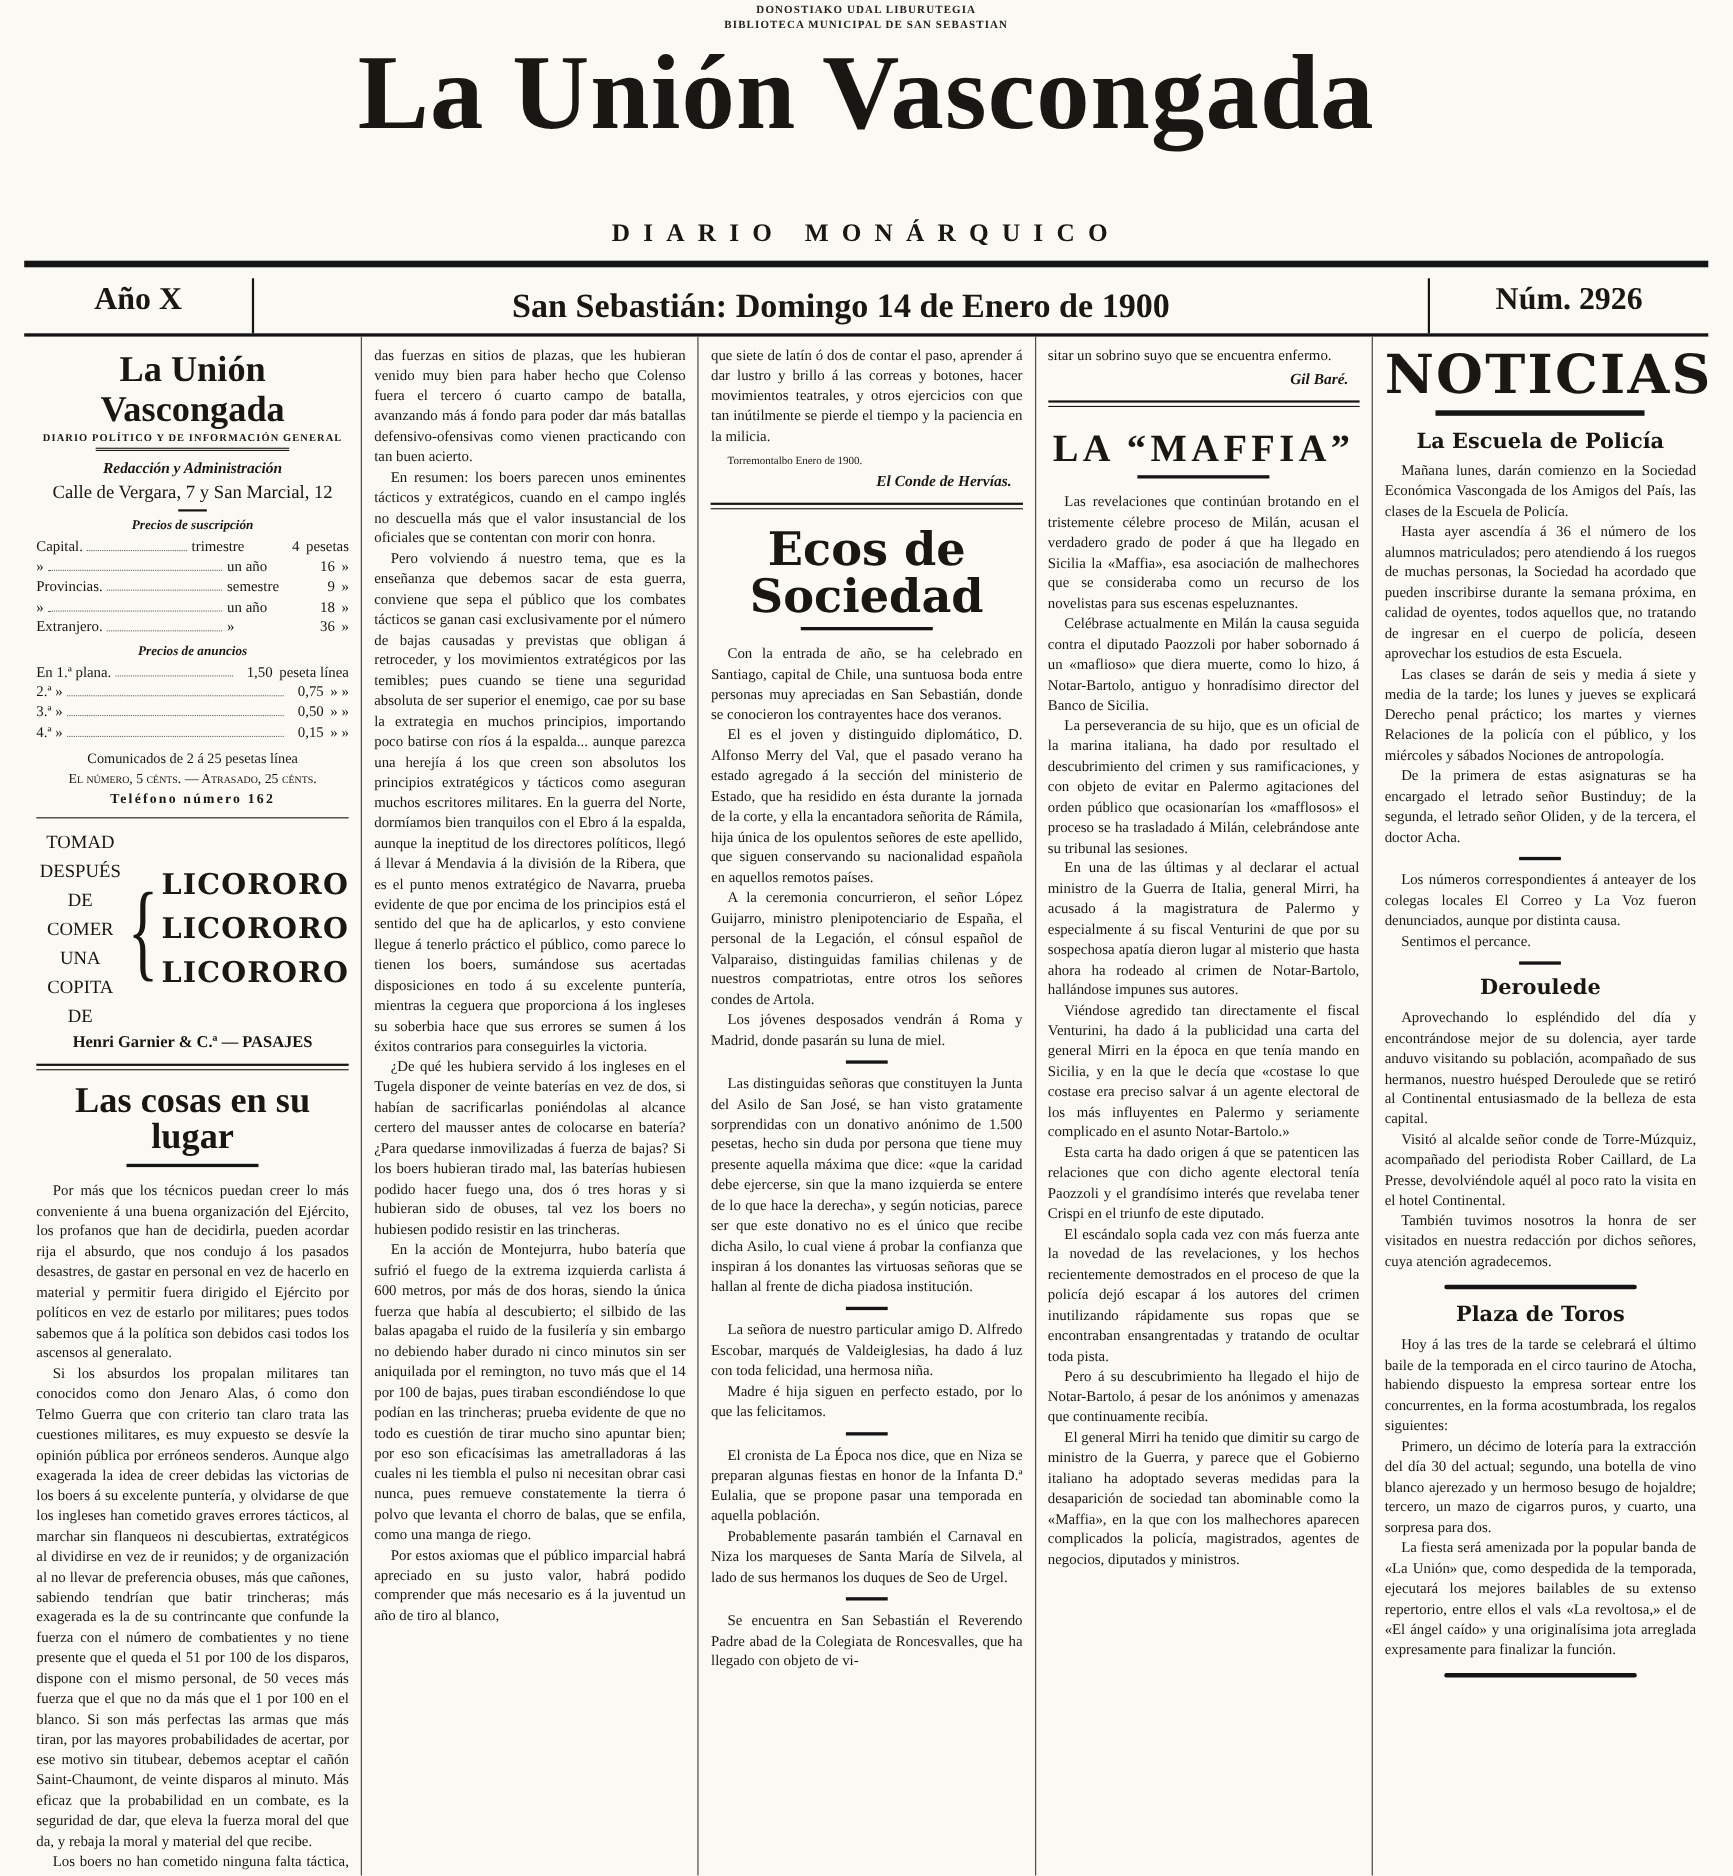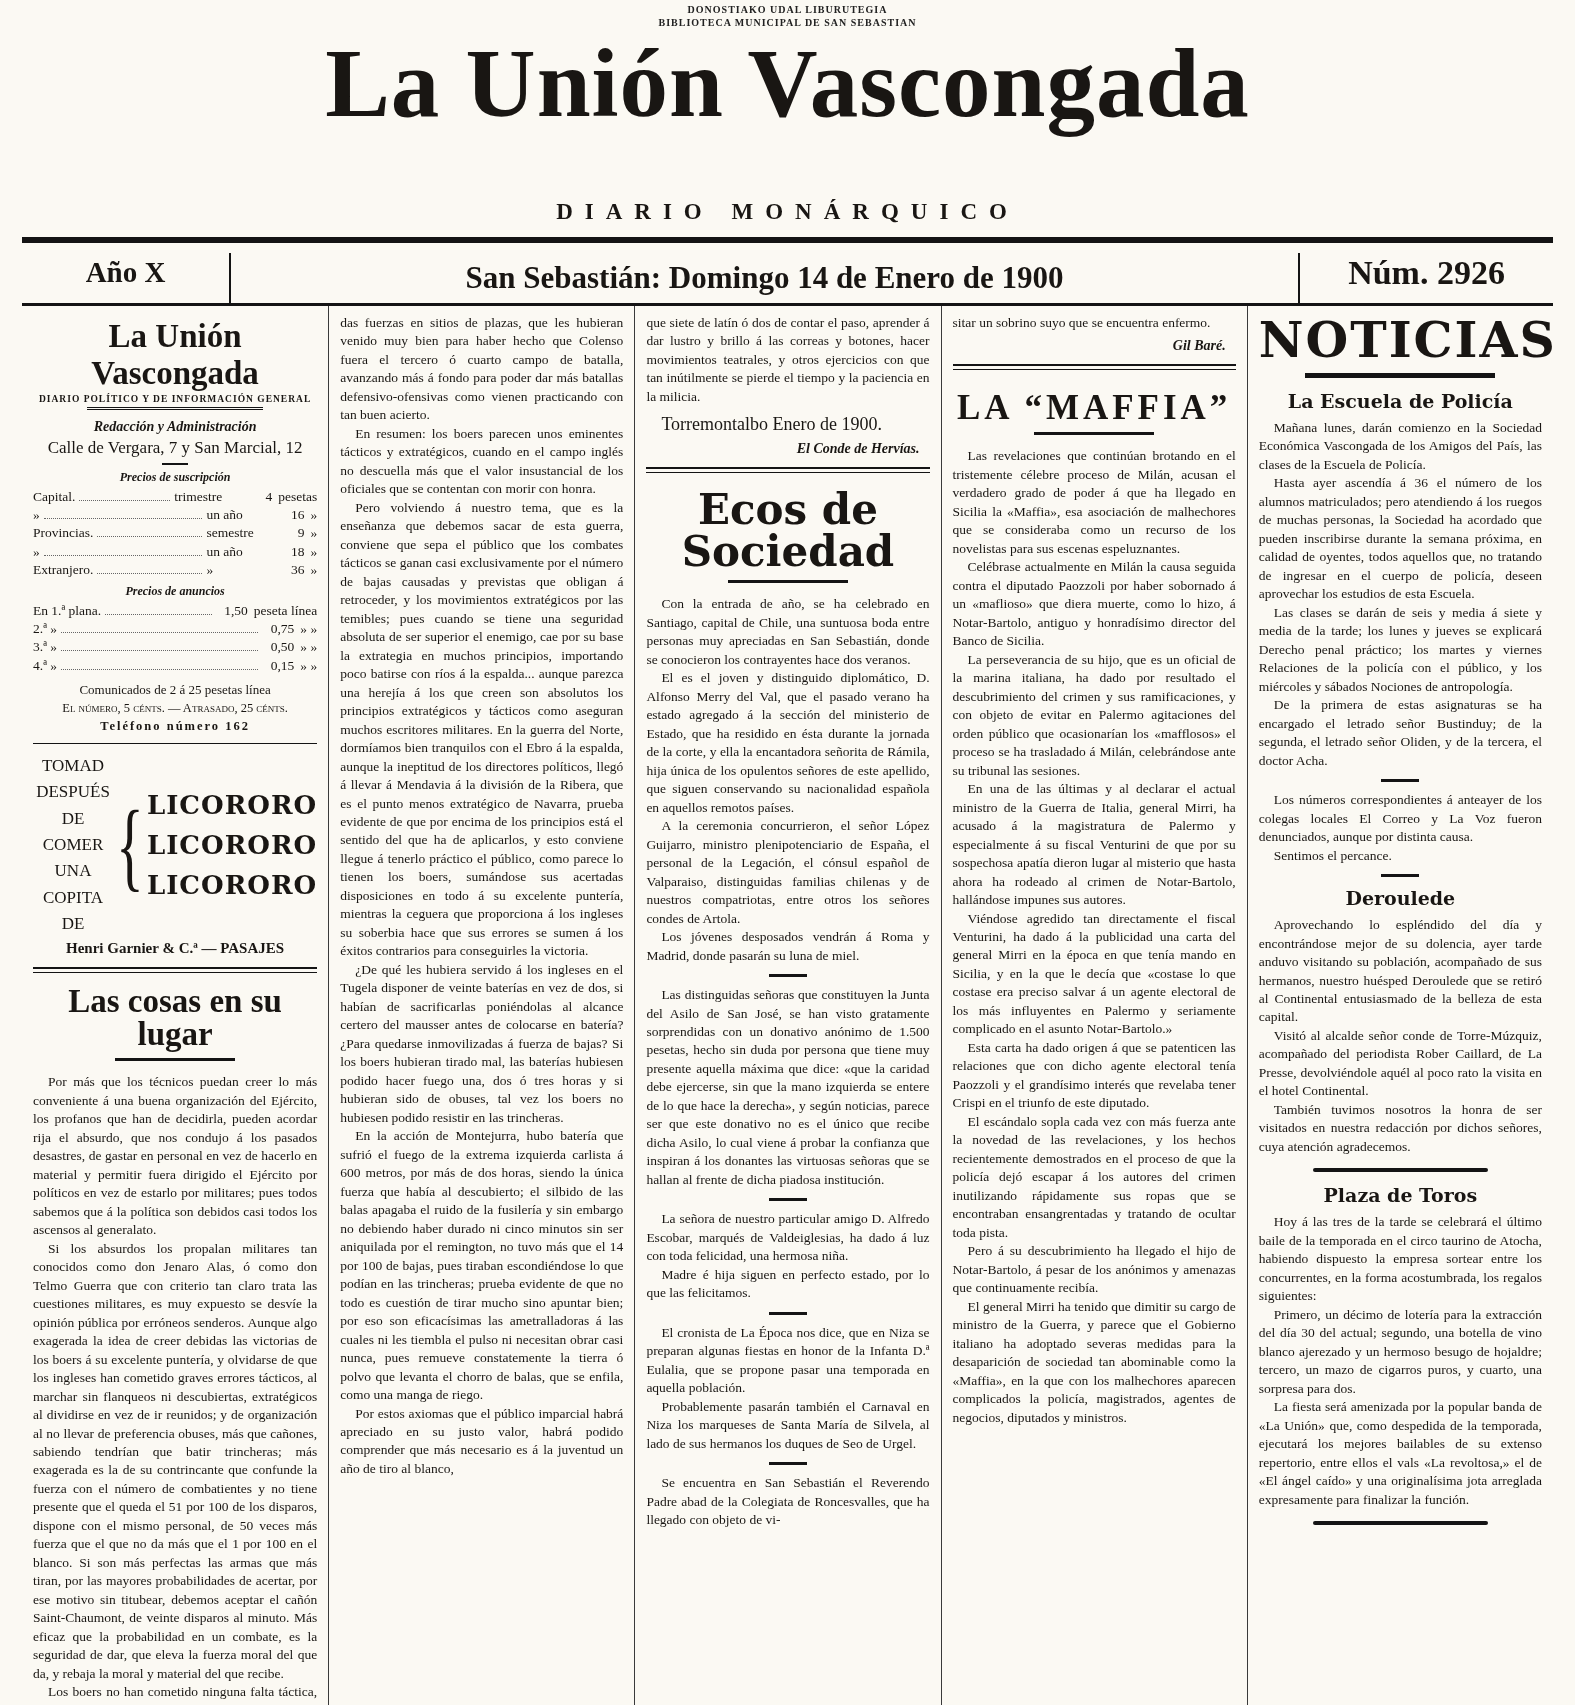--- a/index.html
+++ b/index.html
@@ -11,32 +11,32 @@
   }
   .page{padding:4px 22px 0;}
   
   .stamp{font-size:10px;line-height:1.25;text-align:center;font-weight:bold;letter-spacing:1px;color:#222;}
   .masthead{font-size:97px;font-weight:bold;text-align:center;line-height:1.02;margin-top:6px;letter-spacing:1px;}
   .subtitle{font-size:23px;font-weight:bold;text-align:center;letter-spacing:12px;margin:16px 0 12px;}
   .dateline{display:flex;align-items:stretch;border-top:6px solid #141414;border-bottom:3px solid #141414;font-weight:bold;}
   .dl-cell{display:flex;align-items:center;justify-content:center;padding:7px 4px;}
   .dl-left{width:13%;font-size:29px;}
   .dl-center{flex:1;font-size:31px;border-left:2px solid #141414;border-right:2px solid #141414;margin-top:10px;}
-  .dl-right{width:16%;font-size:34px;text-align:center;}
+  .dl-right{width:16%;font-size:29px;text-align:center;}
   
   .columns{display:flex;height:1464px;overflow:hidden;}
   .col{width:20%;box-sizing:border-box;padding:8px 11px 0;overflow:hidden;}
   .col + .col{border-left:1px solid #3a3a3a;}
   p.body{font-size:13.5px;line-height:1.37;text-align:justify;margin:0;text-indent:15px;}
   p.cont{text-indent:0;}
   .dash-rule{width:38px;height:3px;background:#141414;margin:9px auto;}
   .double-rule{border-top:2px solid #141414;border-bottom:1px solid #141414;height:3px;margin:10px 0;}
   .taper{height:4px;background:#141414;width:62%;margin:12px auto;border-radius:2px;}
   .signature{font-size:14px;font-weight:bold;font-style:italic;text-align:right;padding-right:10px;margin:6px 0 4px;}
-  .date-note{font-size:18px;margin:8px 0 0;text-indent:15px;}
+  .date-note{font-size:10px;margin:8px 0 0;text-indent:15px;}
   
   .c1-title{font-size:33px;font-weight:bold;text-align:center;margin:4px 0 2px;}
   .c1-tagline{font-size:9.5px;font-weight:bold;text-align:center;letter-spacing:1px;}
   .tagline-rule{width:62%;border-bottom:3px double #141414;margin:3px auto 9px;}
   .c1-admin{font-size:14px;font-weight:bold;font-style:italic;text-align:center;}
   .c1-address{font-size:17px;text-align:center;margin:3px 0 4px;}
   .mini-rule{width:26px;height:2px;background:#141414;margin:5px auto;}
   .c1-sect{font-size:12px;font-weight:bold;font-style:italic;text-align:center;margin:5px 0 3px;}
   .rate-row{display:flex;align-items:baseline;font-size:13.5px;line-height:1.35;}
   .rate-label{white-space:nowrap;}

